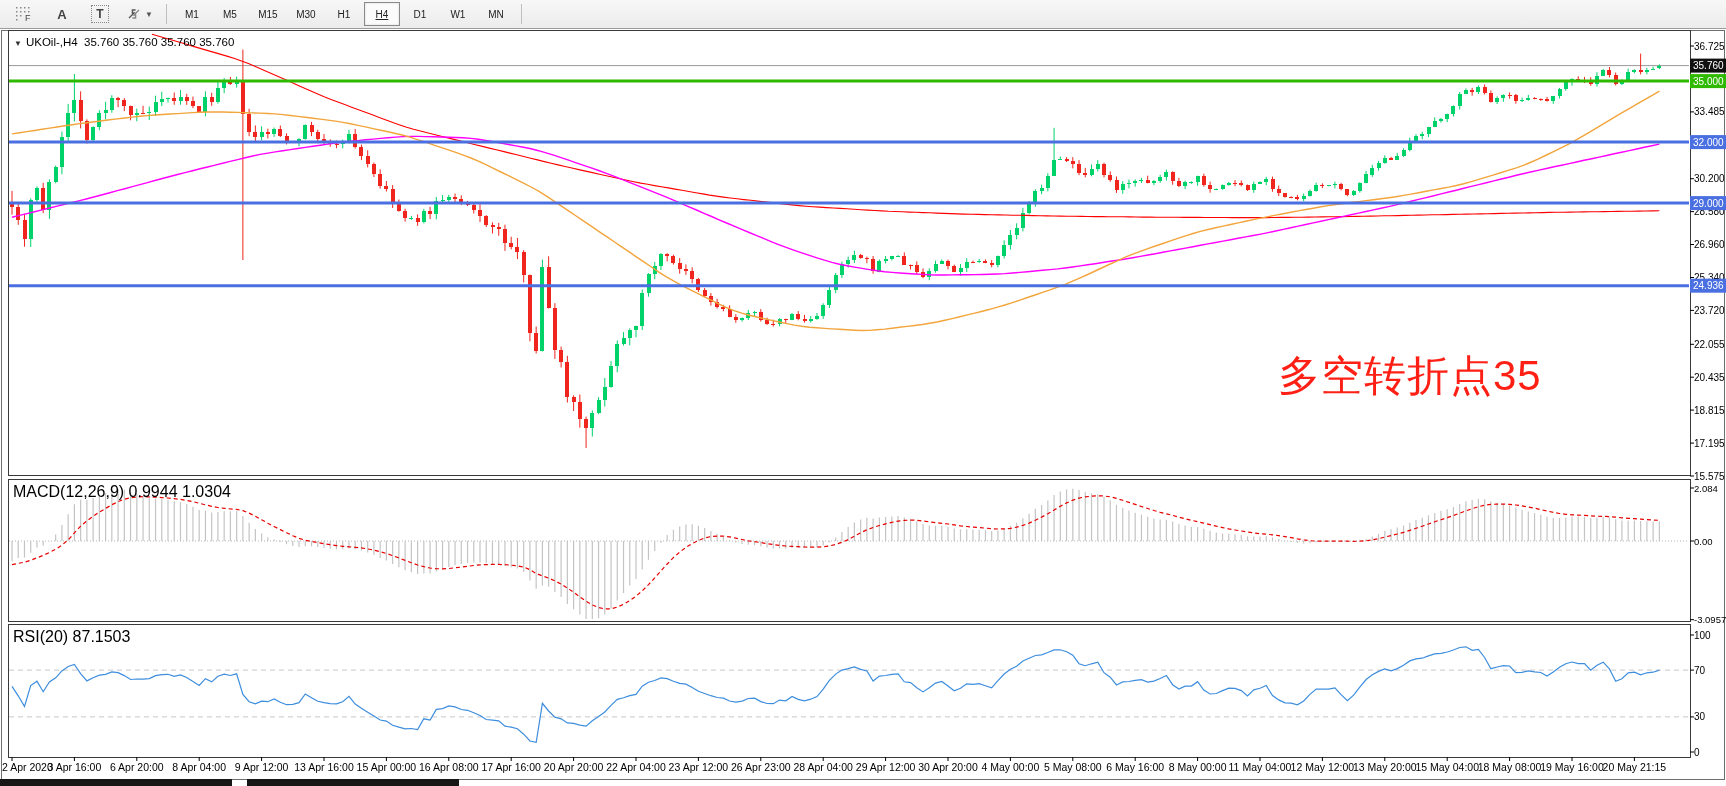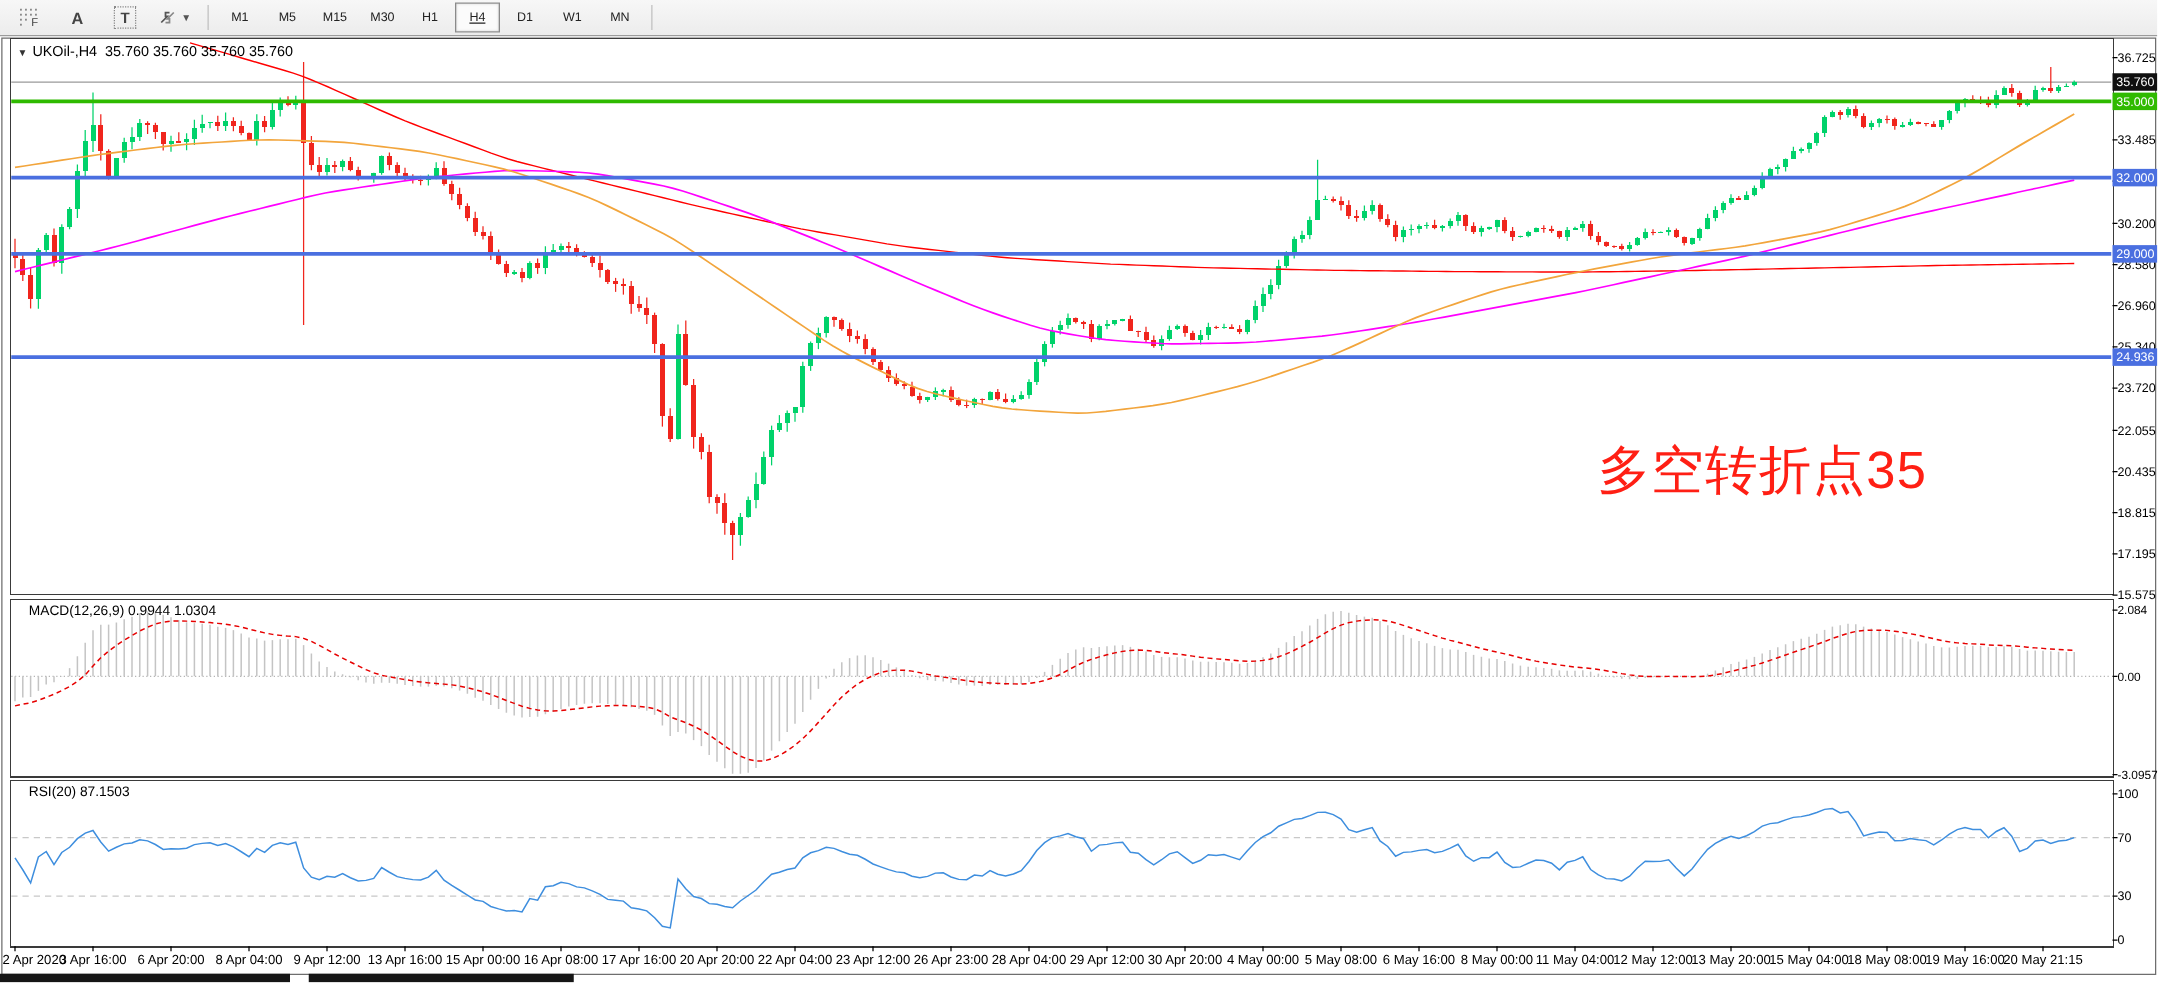--- a/index.html
+++ b/index.html
@@ -19,21 +19,21 @@
   .tool-a{font-weight:bold;font-size:13px;color:#444;}
   .tool-t{font-weight:bold;font-size:12px;color:#444;border:1px dotted #888;padding:1px 4px;}
   .caret{font-size:8px;color:#555;margin-left:3px;}
   
   .win-border{position:absolute;left:1px;top:30px;width:1722px;height:748px;
               border:1px solid #6e6e6e;pointer-events:none;}
   .panel-svg{position:absolute;left:0;overflow:visible;}
   svg text{font-family:"Liberation Sans",sans-serif;}
   .chart-title{position:absolute;left:14px;top:36px;font-size:11.5px;color:#000;z-index:5;text-align:right;}
   .chart-title .dd{font-size:8px;color:#333;margin-right:4px;cursor:pointer;}
-  .panel-label{position:absolute;left:23px;font-size:11px;color:#000;z-index:5;}
+  .panel-label{position:absolute;left:13px;font-size:16px;color:#000;z-index:5;}
   .annotation{position:absolute;left:1256px;top:348px;font-size:42px;font-weight:400;
               letter-spacing:1px;z-index:6;white-space:nowrap;margin-left:22px;}
   .blackseg{position:absolute;height:7px;background:#161616;top:779px;}
 </style>
 </head>
 <body>
 
 <div class="root">
 
   <div class="toolbar">

